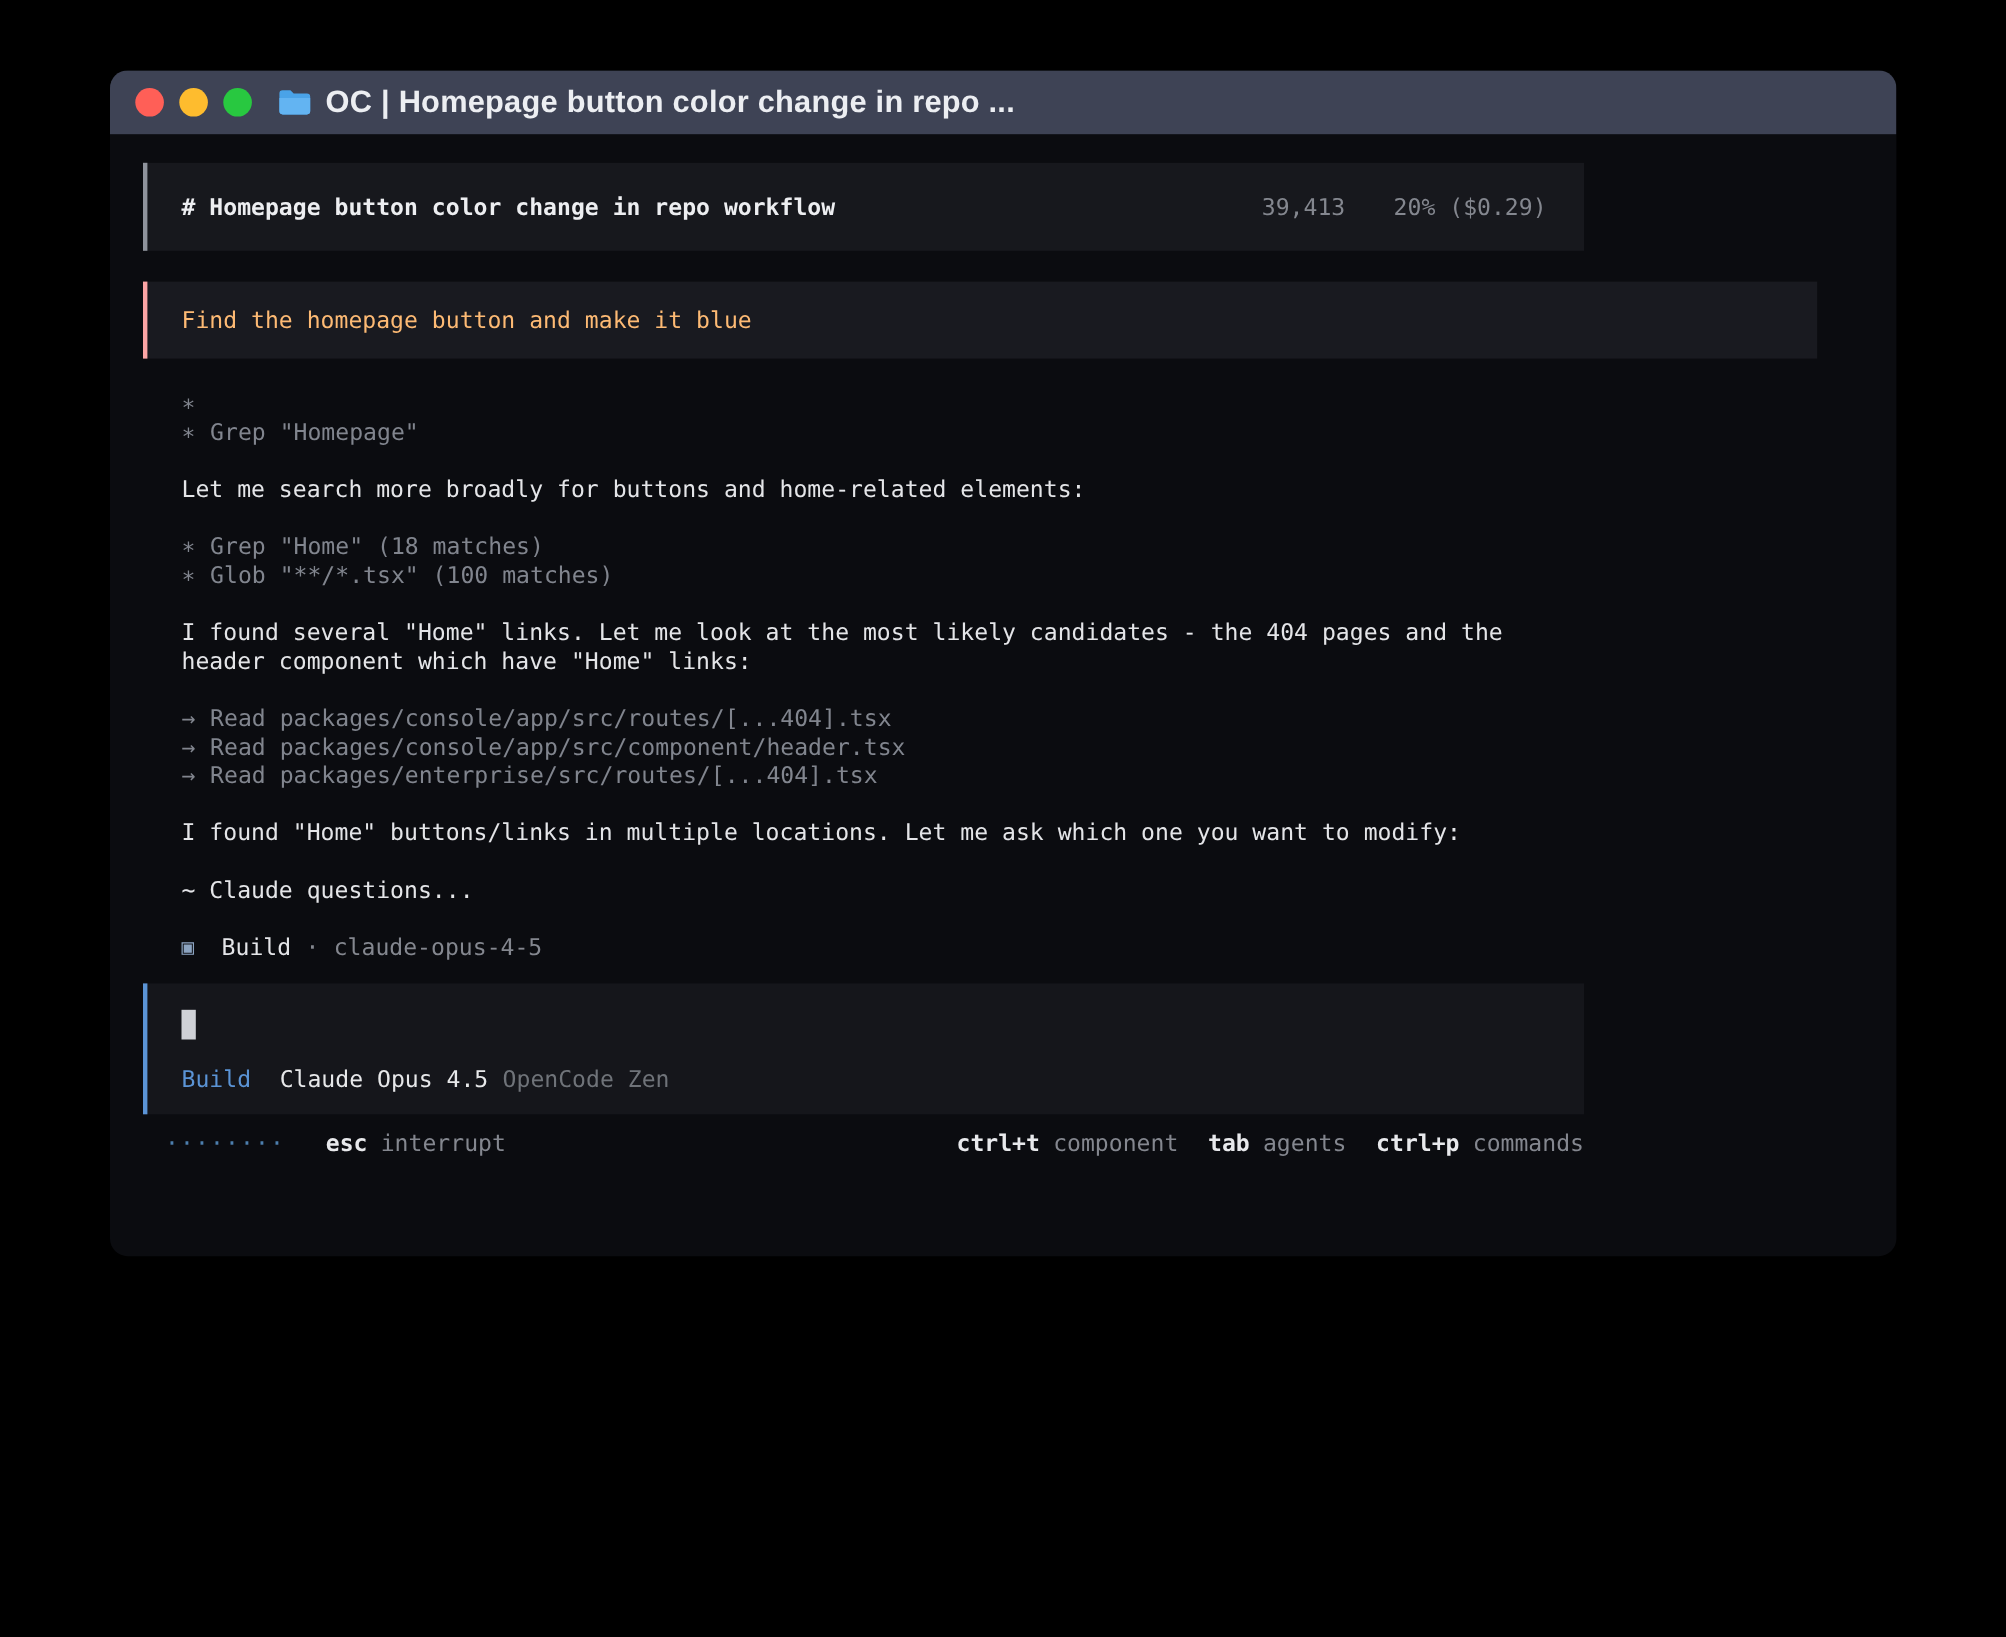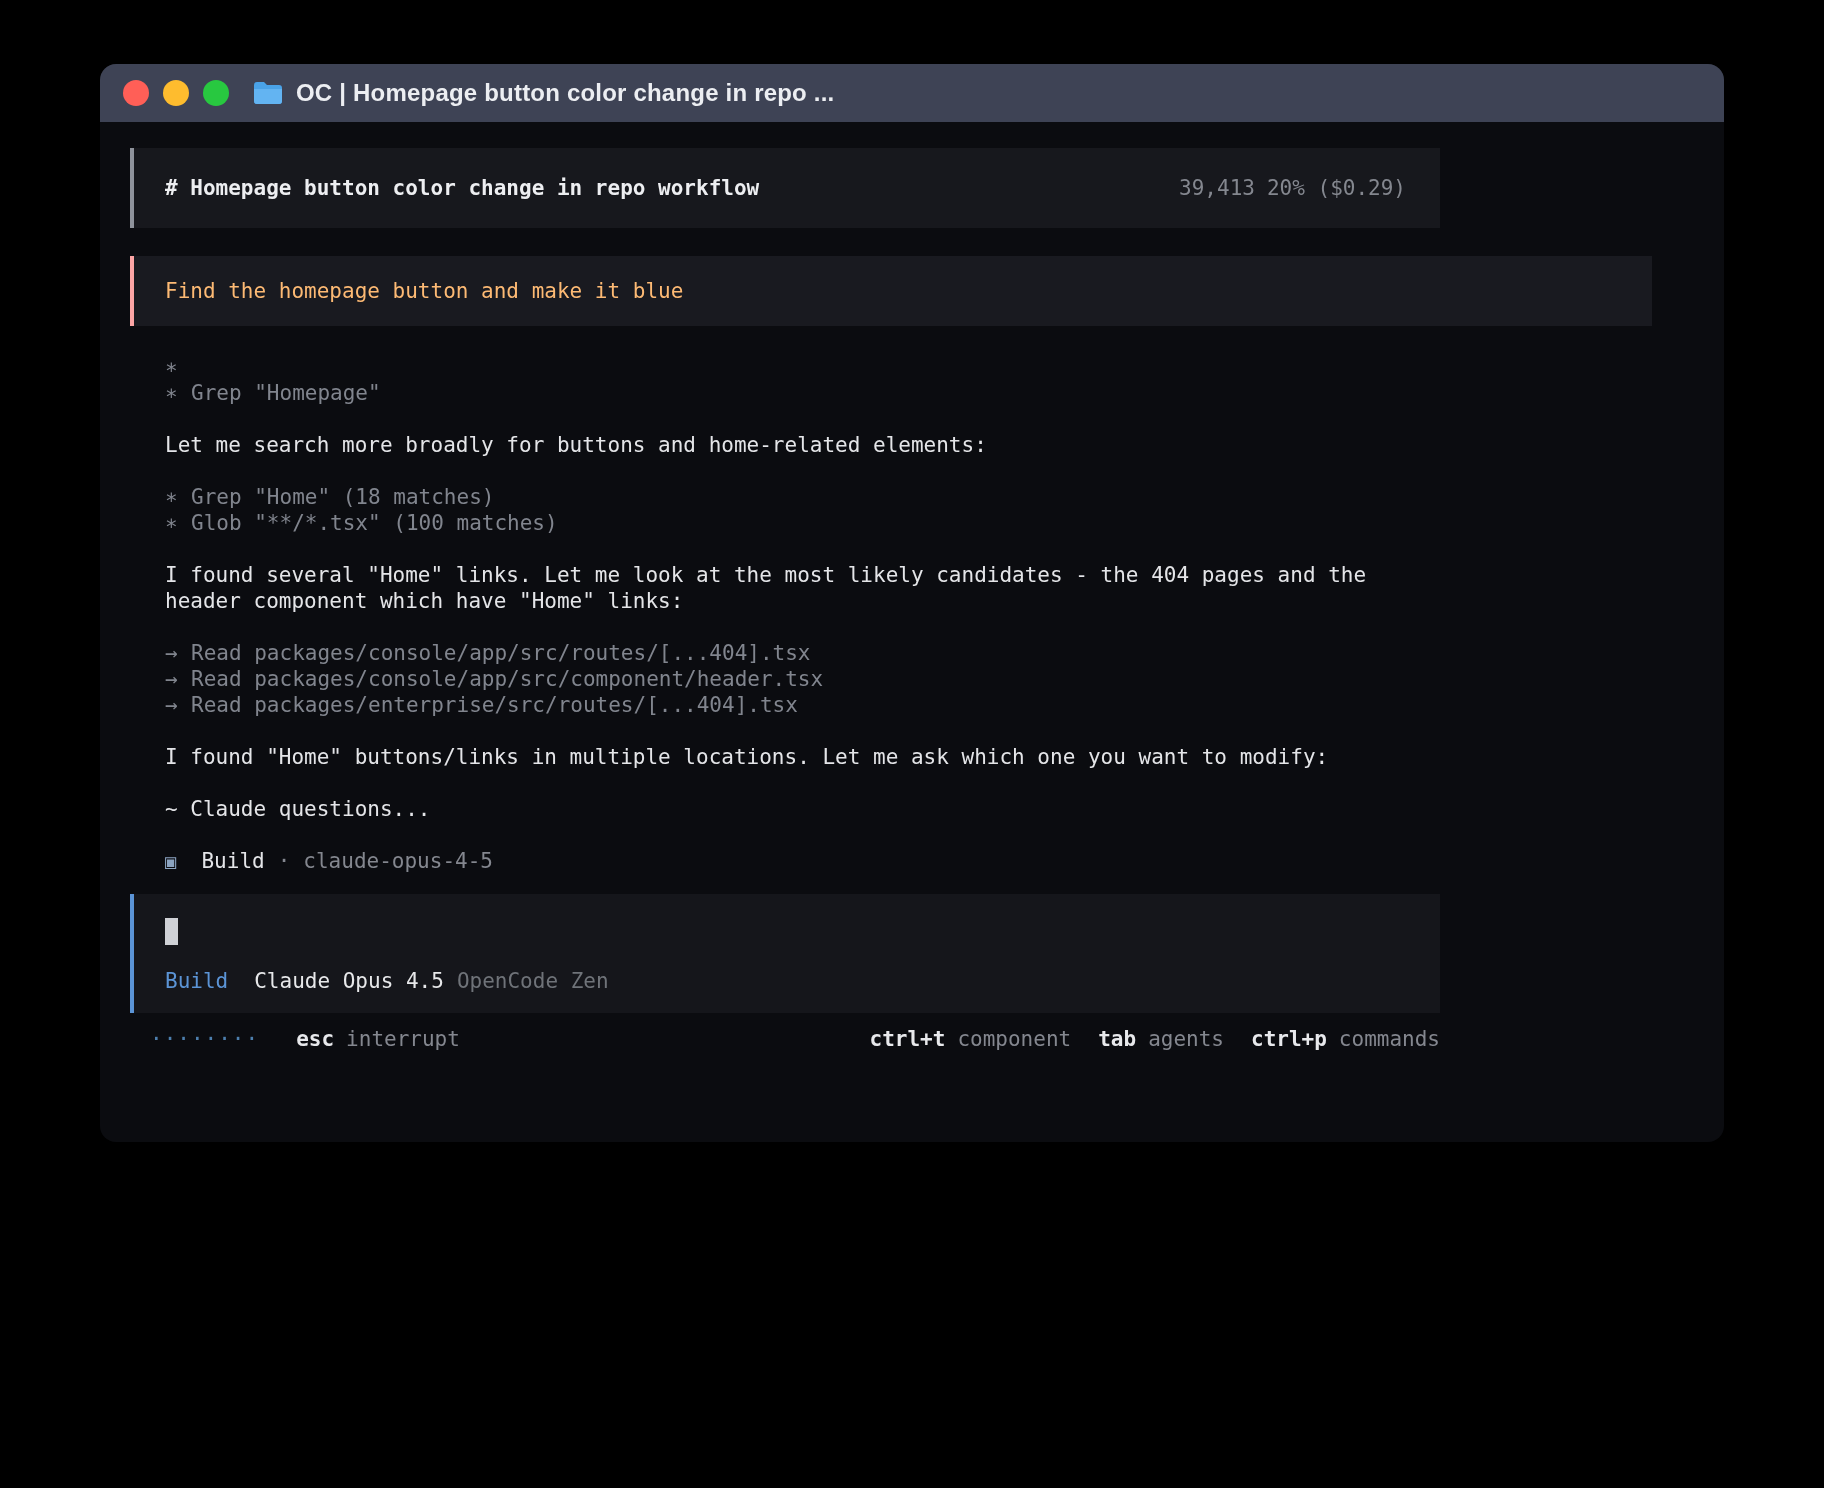--- a/index.html
+++ b/index.html
@@ -15,34 +15,34 @@
   
   .titlebar {
     height:58px; background:#3e4355; display:flex; align-items:center;
     padding-left:23px;
   }
   .lights { display:flex; gap:14px; }
   .light { width:26px; height:26px; border-radius:50%; }
   .title {
     display:flex; align-items:center; gap:13px; margin-left:24px;
     color:#eceef2; font-family:"Liberation Sans", sans-serif;
-    font-weight:bold; font-size:24px; letter-spacing:.2px;
+    font-weight:bold; font-size:28px; letter-spacing:.2px;
   }
   .folder-icon { display:inline-block; line-height:0; }
 
   
   .content { padding:26px 0 0 30px; width:1340px; font-size:21px; }
 
   .session-header {
     width:1310px; height:80px; background:#17181d; border-left:4px solid #8f939c;
     display:flex; align-items:center; justify-content:space-between;
     padding:0 34px 0 31px;
   }
   .session-title { font-weight:bold; color:#edeef1; }
-  .session-stats { color:#84878f; display:flex; gap:12px; }
+  .session-stats { color:#84878f; display:flex; gap:44px; }
 
   .user-block {
     width:1522px; margin-top:28px; background:#191a20; border-left:4px solid #fca5a5;
     padding:23px 31px; color:#fdba74;
   }
 
   .chat { width:1310px; margin-top:28px; padding:0 20px 0 35px; line-height:26px; }
   .chat > div { margin-bottom:26px; }
   .msg { color:#e4e5e8; }
   .tool-group { color:#81858e; }

